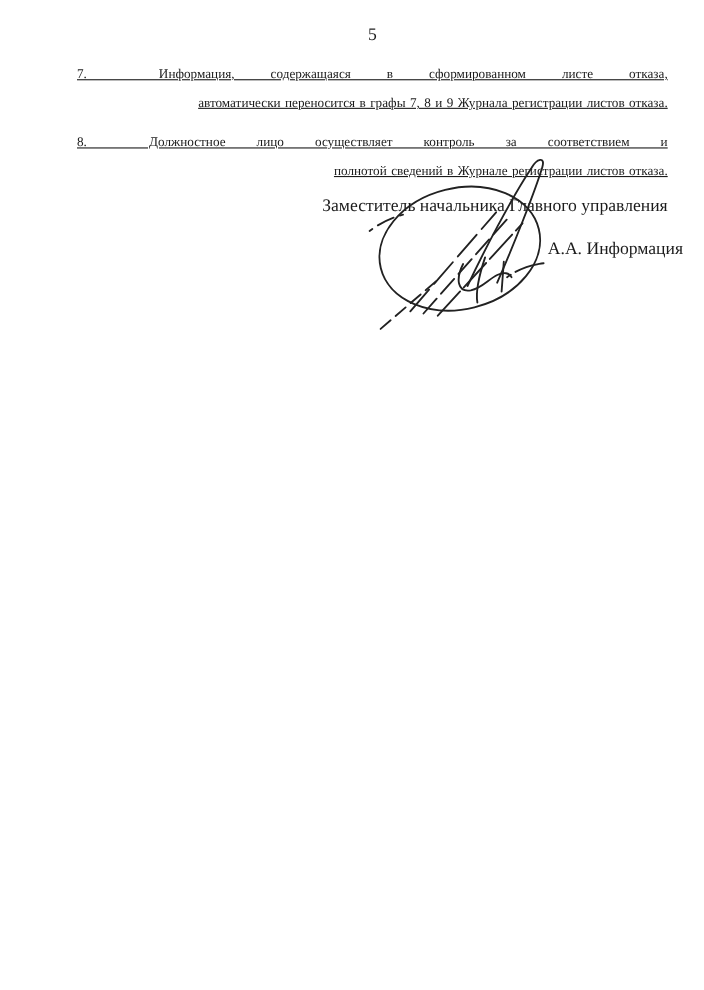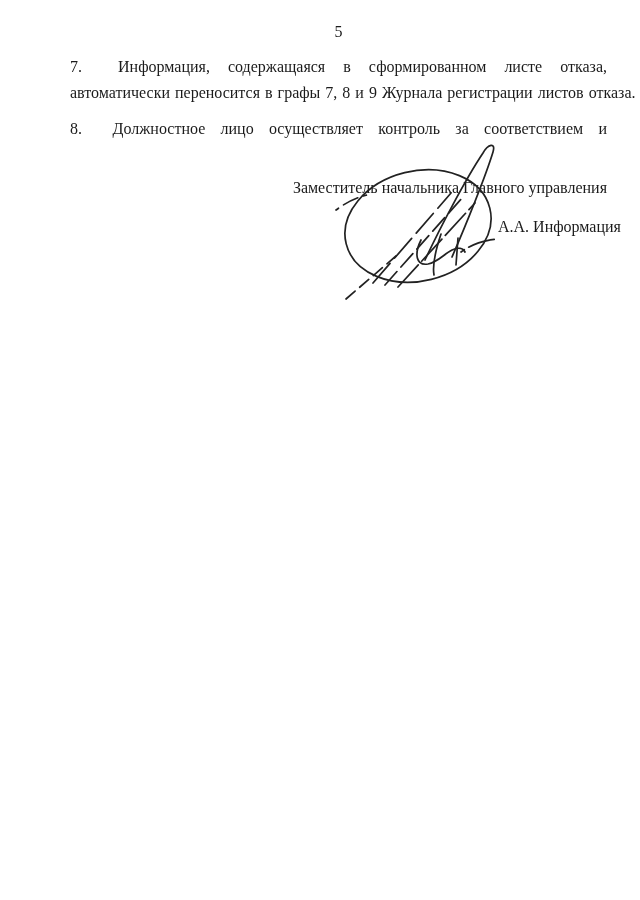--- a/index.html
+++ b/index.html
@@ -21,23 +21,24 @@
     left: 70px;
     width: 537px;
   }
   .page-number {
     top: 24px;
     text-align: center;
     font-size: 16px;
     line-height: 16px;
   }
   .para {
-    font-size: 16px;
+    font-size: 12px;
     line-height: 26px;
     word-spacing: 1px;
+    text-decoration: underline;
   }
   .para-7 { top: 54px; }
   .para-8 { top: 116px; }
   .line { display: block; }
   .line.justify {
     text-align: justify;
     text-align-last: justify;
   }
   .line.flush {
     text-align: right;
@@ -71,20 +72,21 @@
 
   <div class="textcol page-number">5</div>
 
   <div class="textcol para para-7">
     <span class="line justify">7.&nbsp; Информация, содержащаяся в сформированном листе отказа,</span>
     <span class="line flush">автоматически переносится в графы 7, 8 и 9 Журнала регистрации листов отказа.</span>
   </div>
 
   <div class="textcol para para-8">
     <span class="line justify">8.&nbsp; Должностное лицо осуществляет контроль за соответствием и</span>
+    <span class="line flush">полнотой сведений в Журнале регистрации листов отказа.</span>
   </div>
 
   <div class="textcol sig-titles">
     <span class="line flush">Заместитель начальника Главного управления</span>
   </div>
 
   <svg class="signature-svg" viewBox="0 0 185 175" fill="none" stroke="#222222" stroke-width="1.7" stroke-linecap="round" stroke-linejoin="round">
 
     <ellipse cx="93" cy="93" rx="74" ry="55" transform="rotate(-14 93 93)"></ellipse>
 

